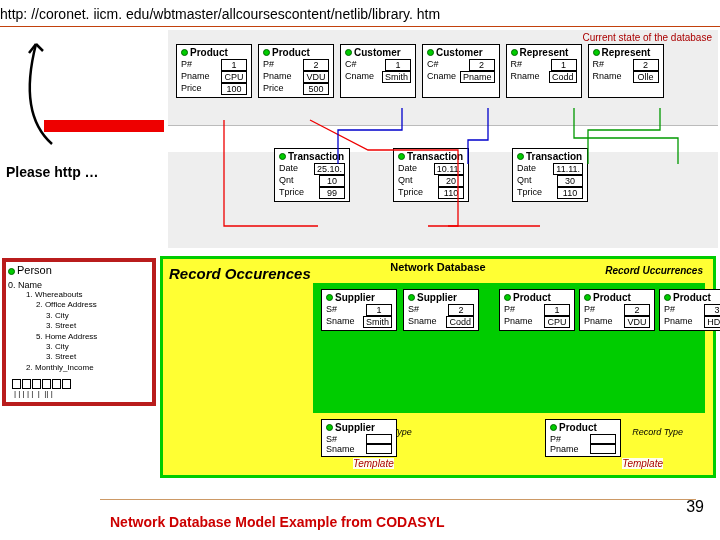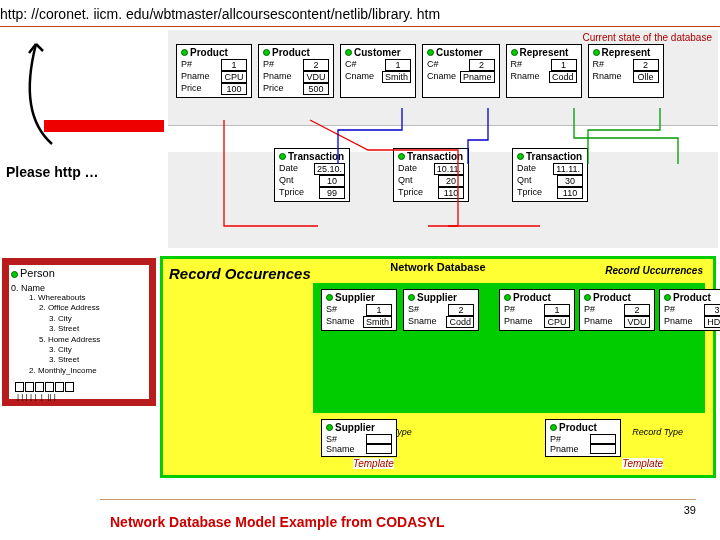--- a/index.html
+++ b/index.html
@@ -22,29 +22,29 @@
   .netdb-region { position:absolute; top:256px; left:160px; right:4px; bottom:62px; background:#ffff33; border:3px solid #0c0; }
   .netdb-title { position:absolute; top:2px; left:50%; transform:translateX(-50%); font-size:11px; font-weight:bold; }
   .green-inner { position:absolute; top:24px; left:150px; right:8px; bottom:62px; background:#0c0; }
   .template-row { position:absolute; left:150px; right:8px; bottom:6px; height:50px; }
   .rec-occ-l { position:absolute; top:6px; left:6px; font-size:15px; font-style:italic; font-weight:bold;}
   .rec-occ-r { position:absolute; top:6px; right:10px; font-size:10px; font-style:italic; font-weight:bold;margin-left:48px;}
   .rt-l { position:absolute; bottom:38px; left:198px; font-size:9px; font-style:italic;}
   .rt-r { position:absolute; bottom:38px; right:30px; font-size:9px; font-style:italic;}
   .tmpl-l { position:absolute; bottom:6px; left:190px; font-size:10px; font-style:italic; color:#a00; background:#ffe;}
   .tmpl-r { position:absolute; bottom:6px; right:50px; font-size:10px; font-style:italic; color:#a00; background:#ffe;}
-  .personbox { position:absolute; top:258px; left:2px; width:154px; height:148px; background:#fff; border:7px solid #b91c1c; font-size:9px; padding:2px;}
+  .personbox { position:absolute; top:258px; left:2px; width:154px; height:148px; background:#fff; border:4px solid #b91c1c; font-size:9px; padding:2px;}
   .personbox .p-dot { display:inline-block; width:7px;height:7px;border-radius:50%;background:#0c0;border:1px solid #060; margin-right:2px; vertical-align:middle;}
   .personbox .p-title { font-size:11px; margin-bottom:4px;}
   .personbox ol, .personbox ul { list-style:none; padding-left:8px; font-size:8px; line-height:1.3; }
   .pbars { margin-top:6px; display:flex; gap:1px; padding-left:4px;}
   .pbars span { width:9px; height:10px; border:1px solid #000;}
   .pticks { display:flex; gap:6px; padding-left:6px; font-size:8px;}
   .caption { position:absolute; bottom:10px; left:110px; right:0; font-size:14px; font-weight:bold; color:#c00; font-family: Verdana, sans-serif;}
-  .pg { position:absolute; bottom:24px; right:24px; font-size:11px; color:#000;}
+  .pg { position:absolute; bottom:24px; right:16px; font-size:16px; color:#000;}
   .hr-bottom { position:absolute; left:100px; right:24px; bottom:40px; border-top:1px solid #c96;}
   svg.conn { position:absolute; top:30px; left:168px; right:0; width:552px; height:218px; z-index:7; pointer-events:none;}
 </style>
 </head>
 <body>
 
 <div class="url">http: //coronet. iicm. edu/wbtmaster/allcoursescontent/netlib/library. htm</div>
 
 <svg class="arrowtop" viewBox="0 0 52 110">
   <path d="M40 108 Q 6 78 24 8" fill="none" stroke="#000" stroke-width="2.5"></path>

